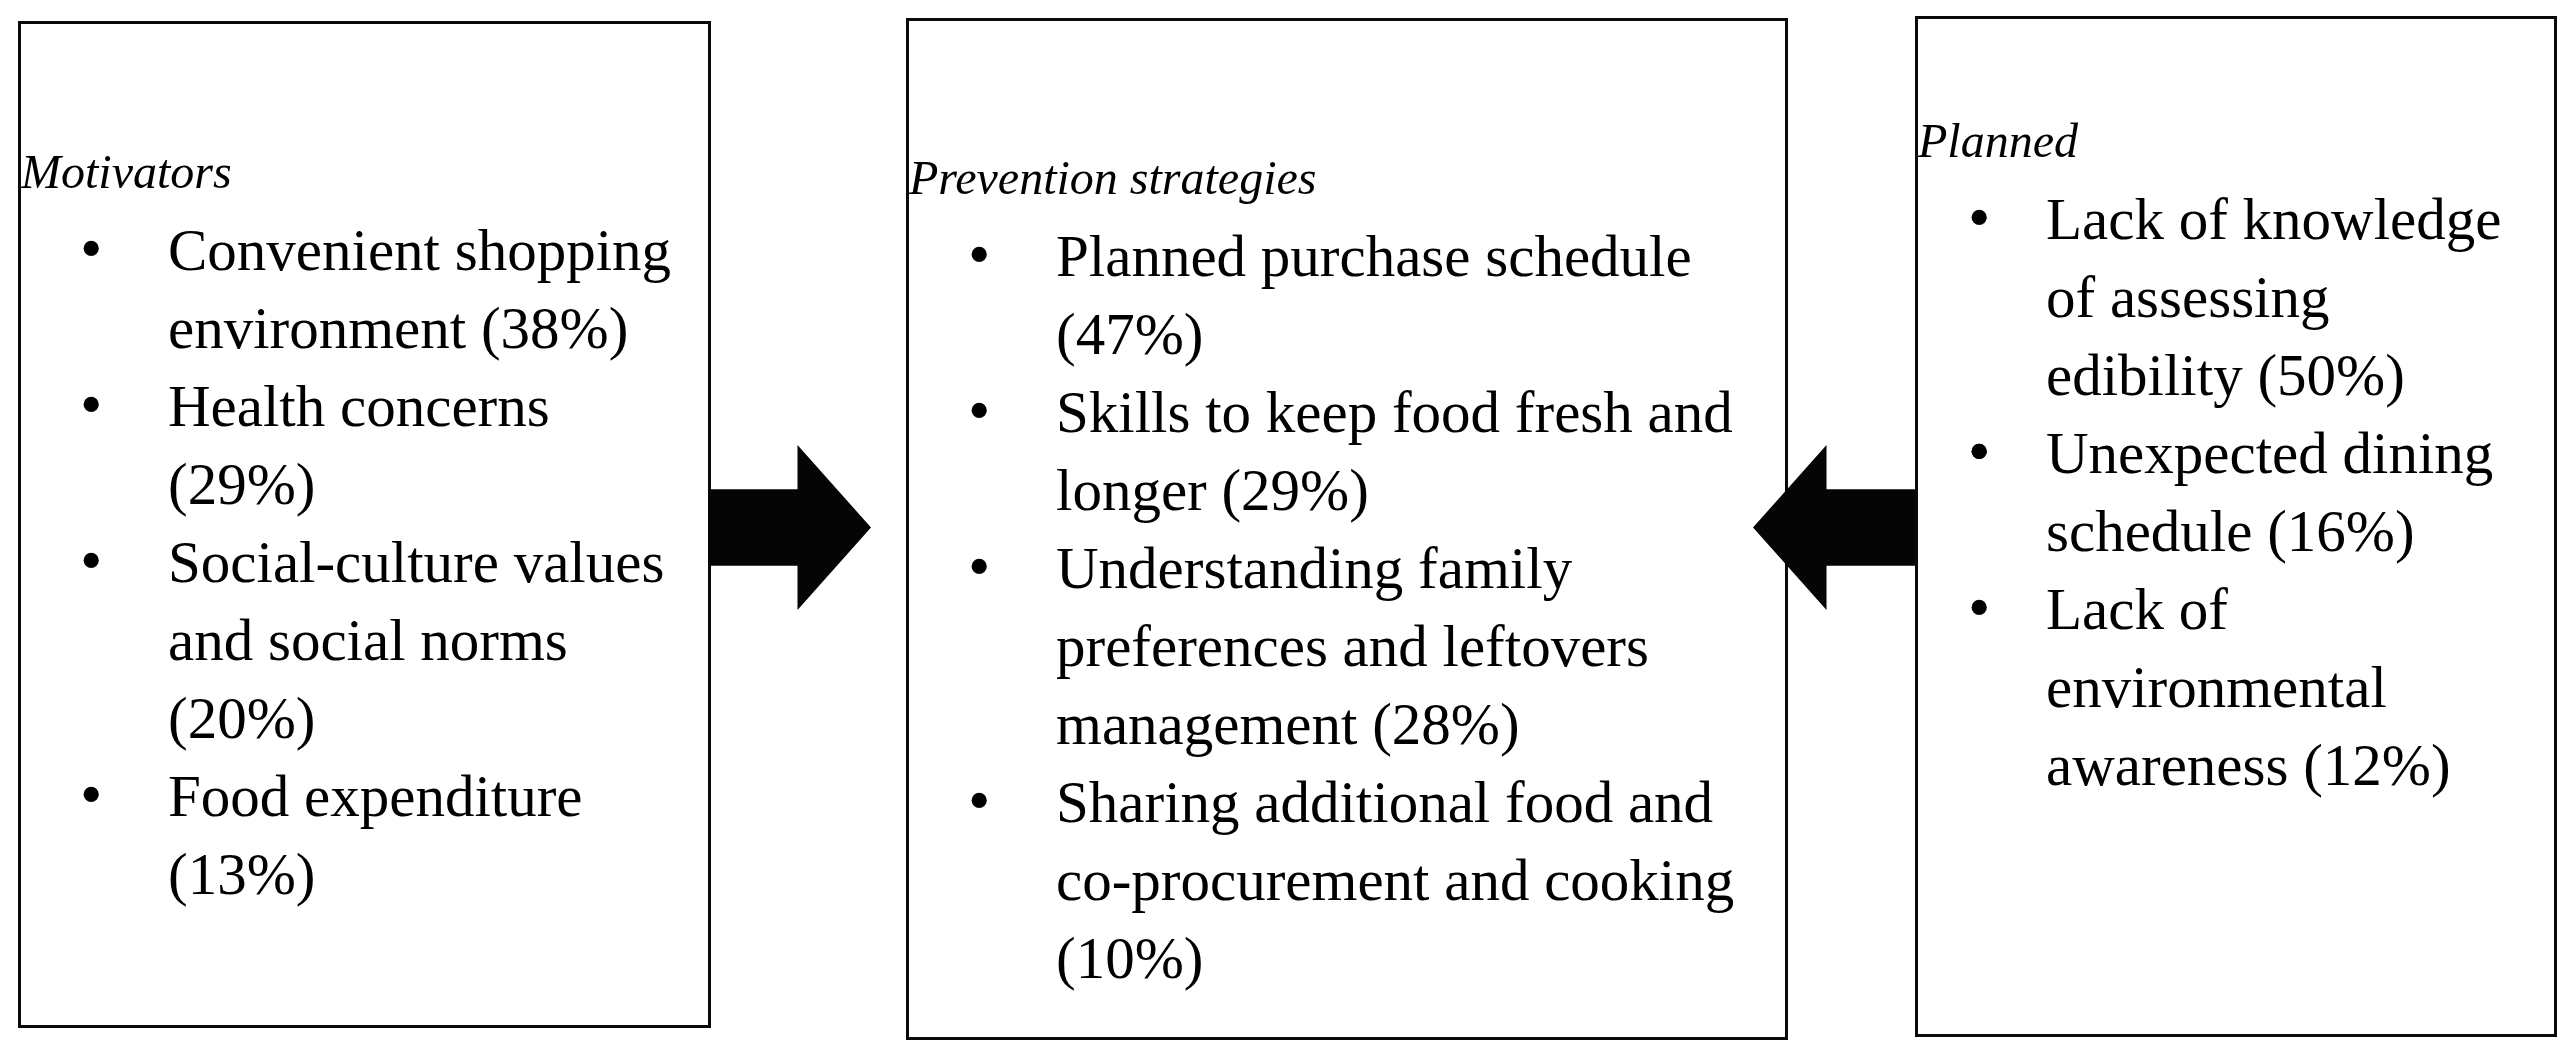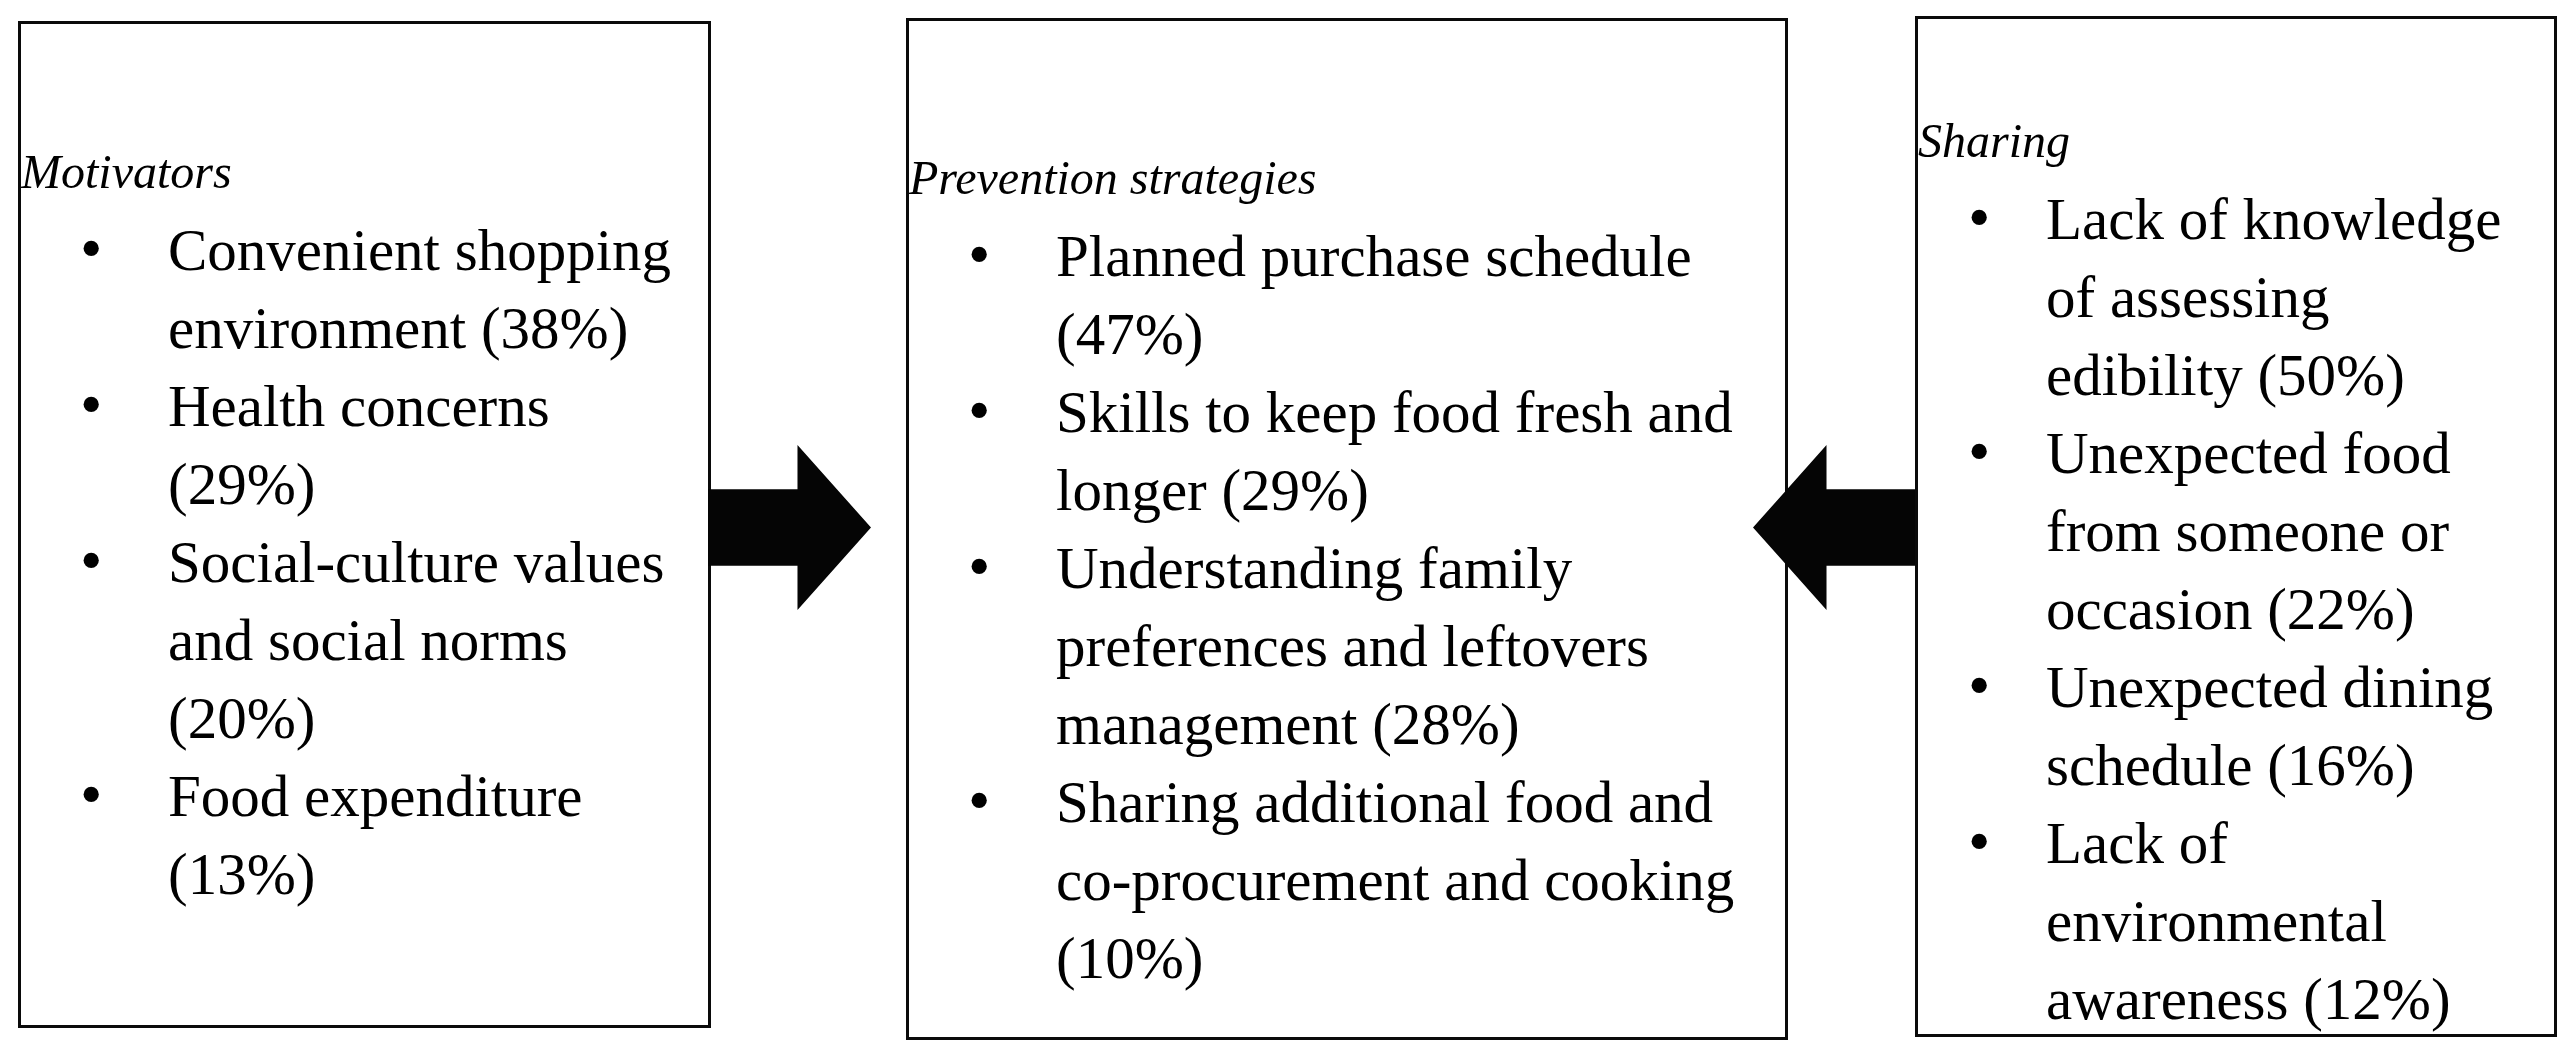--- a/index.html
+++ b/index.html
@@ -112,29 +112,28 @@
     </ul>
   </div>
 
   <div class="arrow arrow--left">
     <svg viewBox="0 0 255 258" xmlns="http://www.w3.org/2000/svg" aria-hidden="true">
       <polygon points="255,69 115,69 115,0 0,129 115,258 115,189 255,189"></polygon>
     </svg>
   </div>
 
   <div class="box box--right">
-    <div class="box-title">Sharing</div>
+    <div class="box-title">Planned</div>
     <ul class="box-list">
       <li>
         <span class="bullet">•</span>
         <span>Lack of knowledge of assessing edibility (50%)</span>
       </li>
       <li>
         <span class="bullet">•</span>
-        <span>Unexpected food from someone or occasion (22%)</span>
       </li>
       <li>
         <span class="bullet">•</span>
         <span>Unexpected dining schedule (16%)</span>
       </li>
       <li>
         <span class="bullet">•</span>
         <span>Lack of environmental awareness (12%)</span>
       </li>
     </ul>

